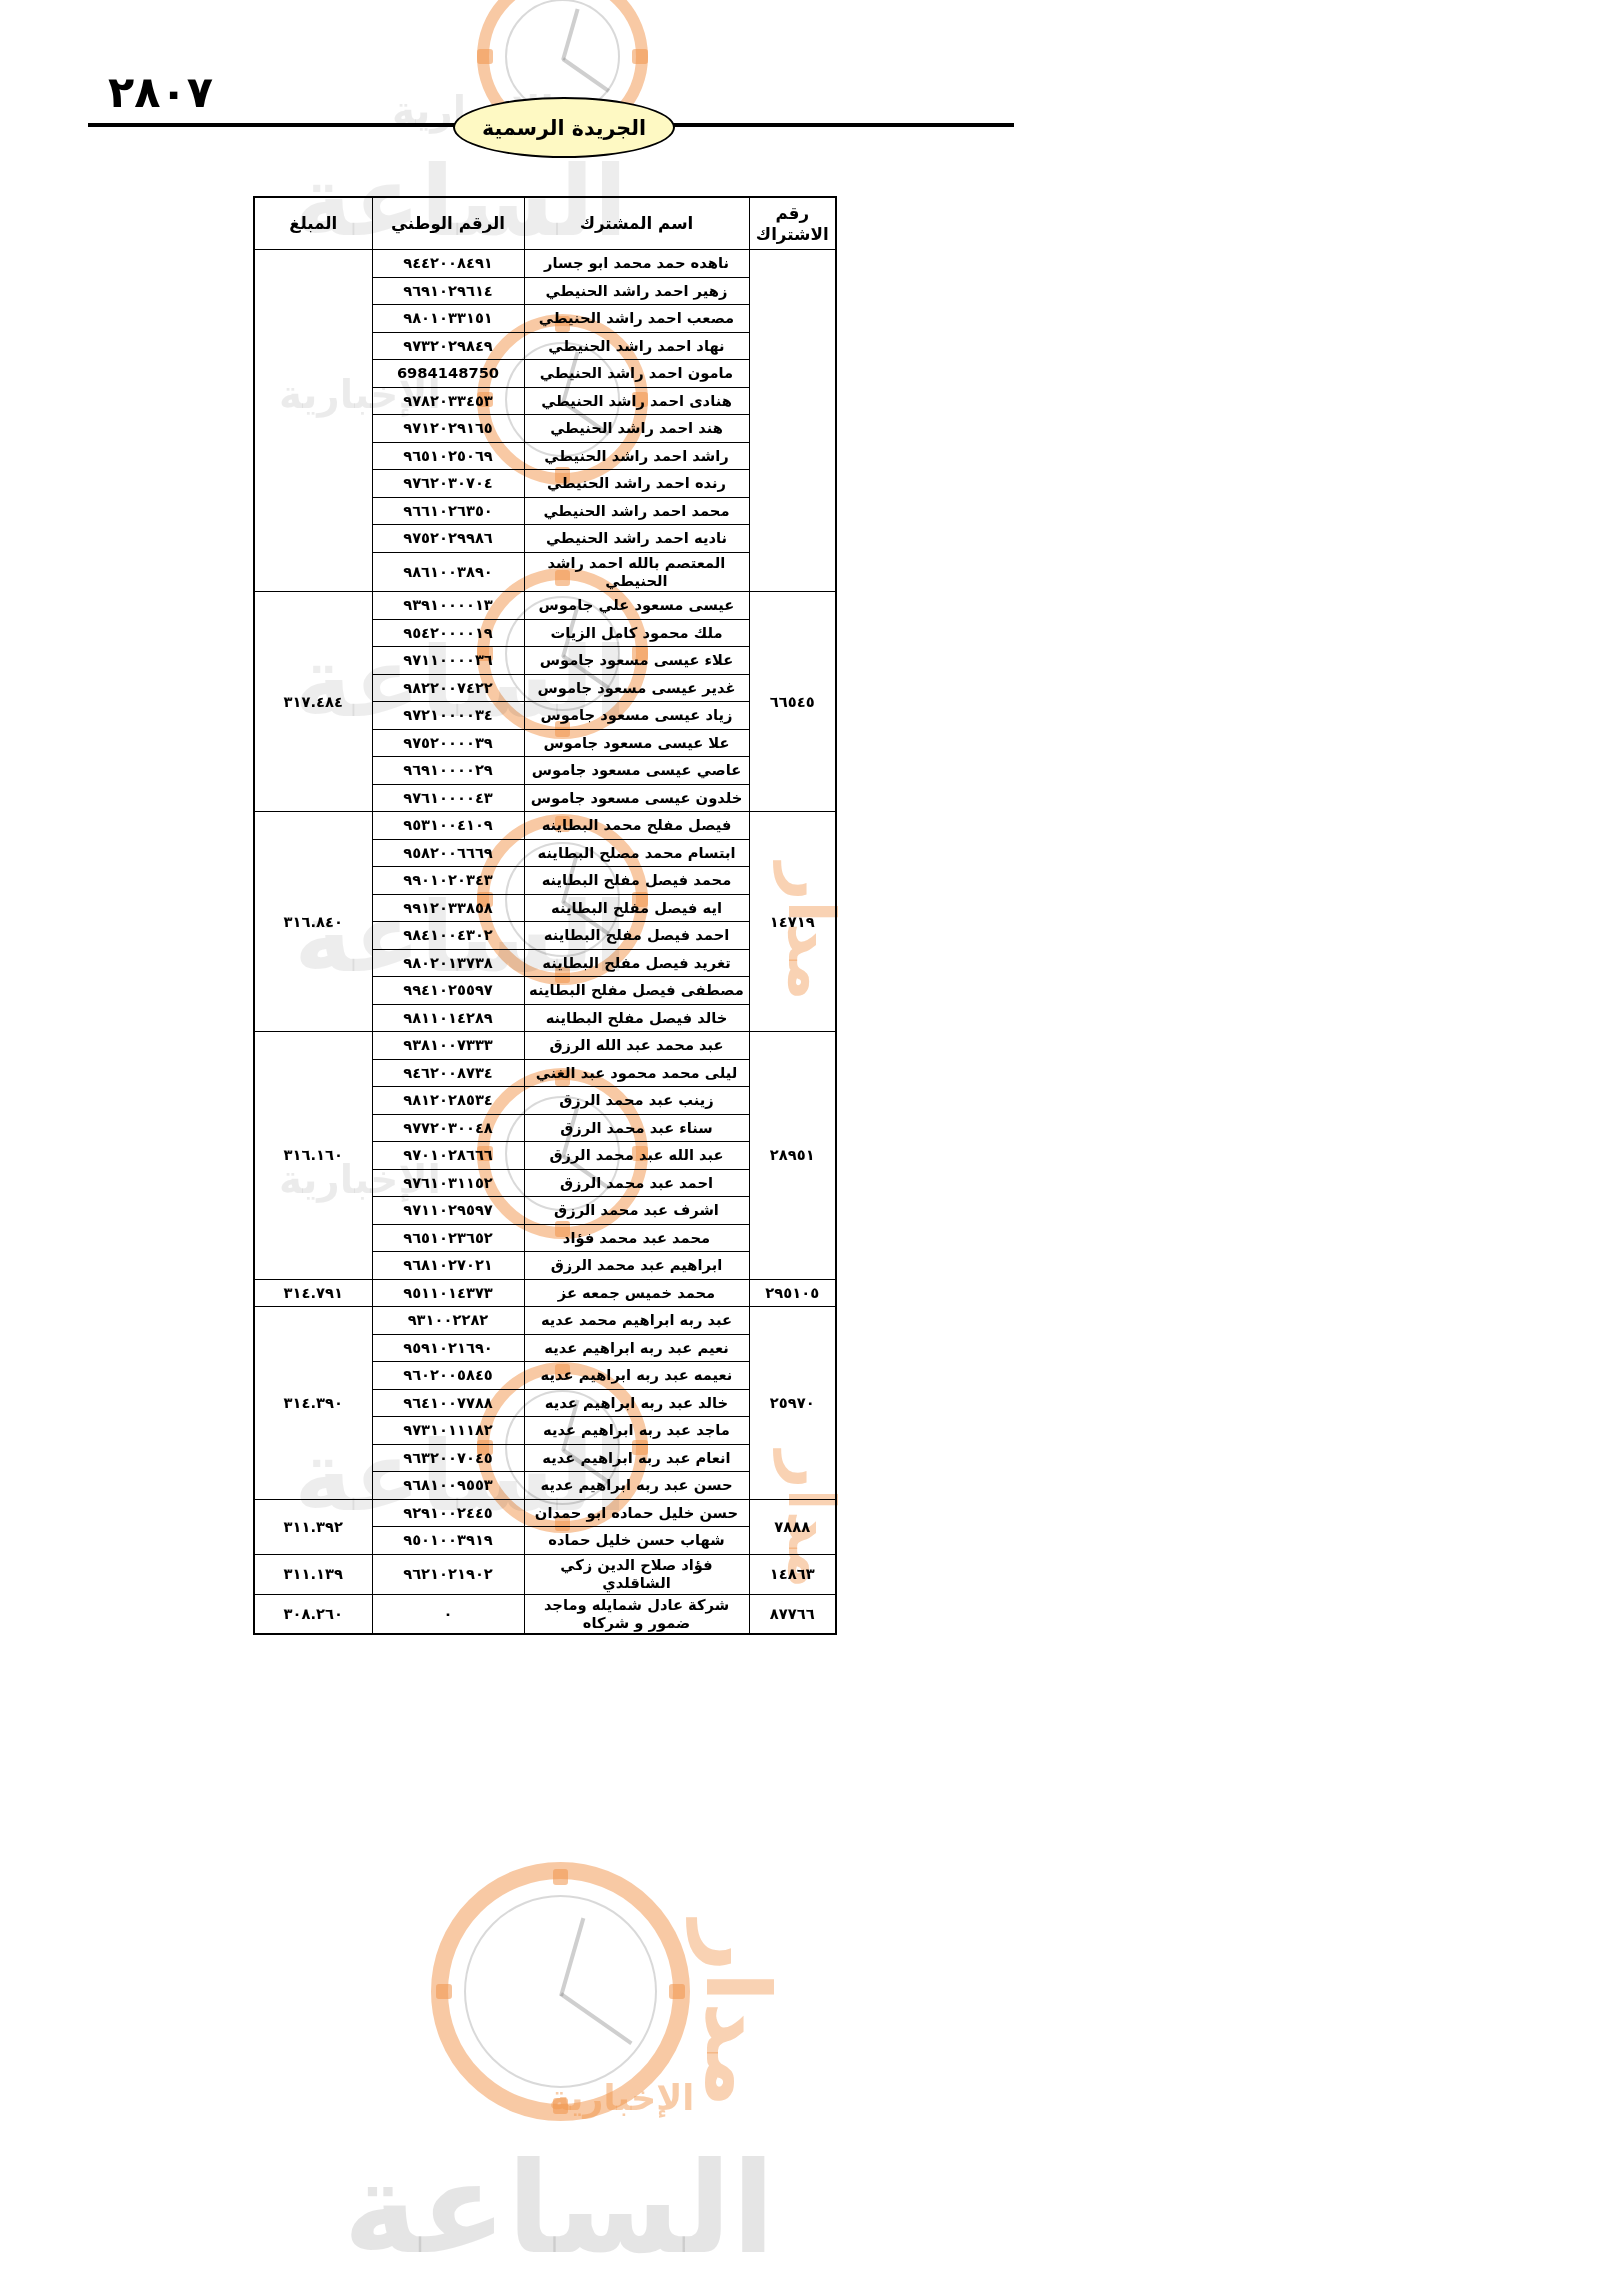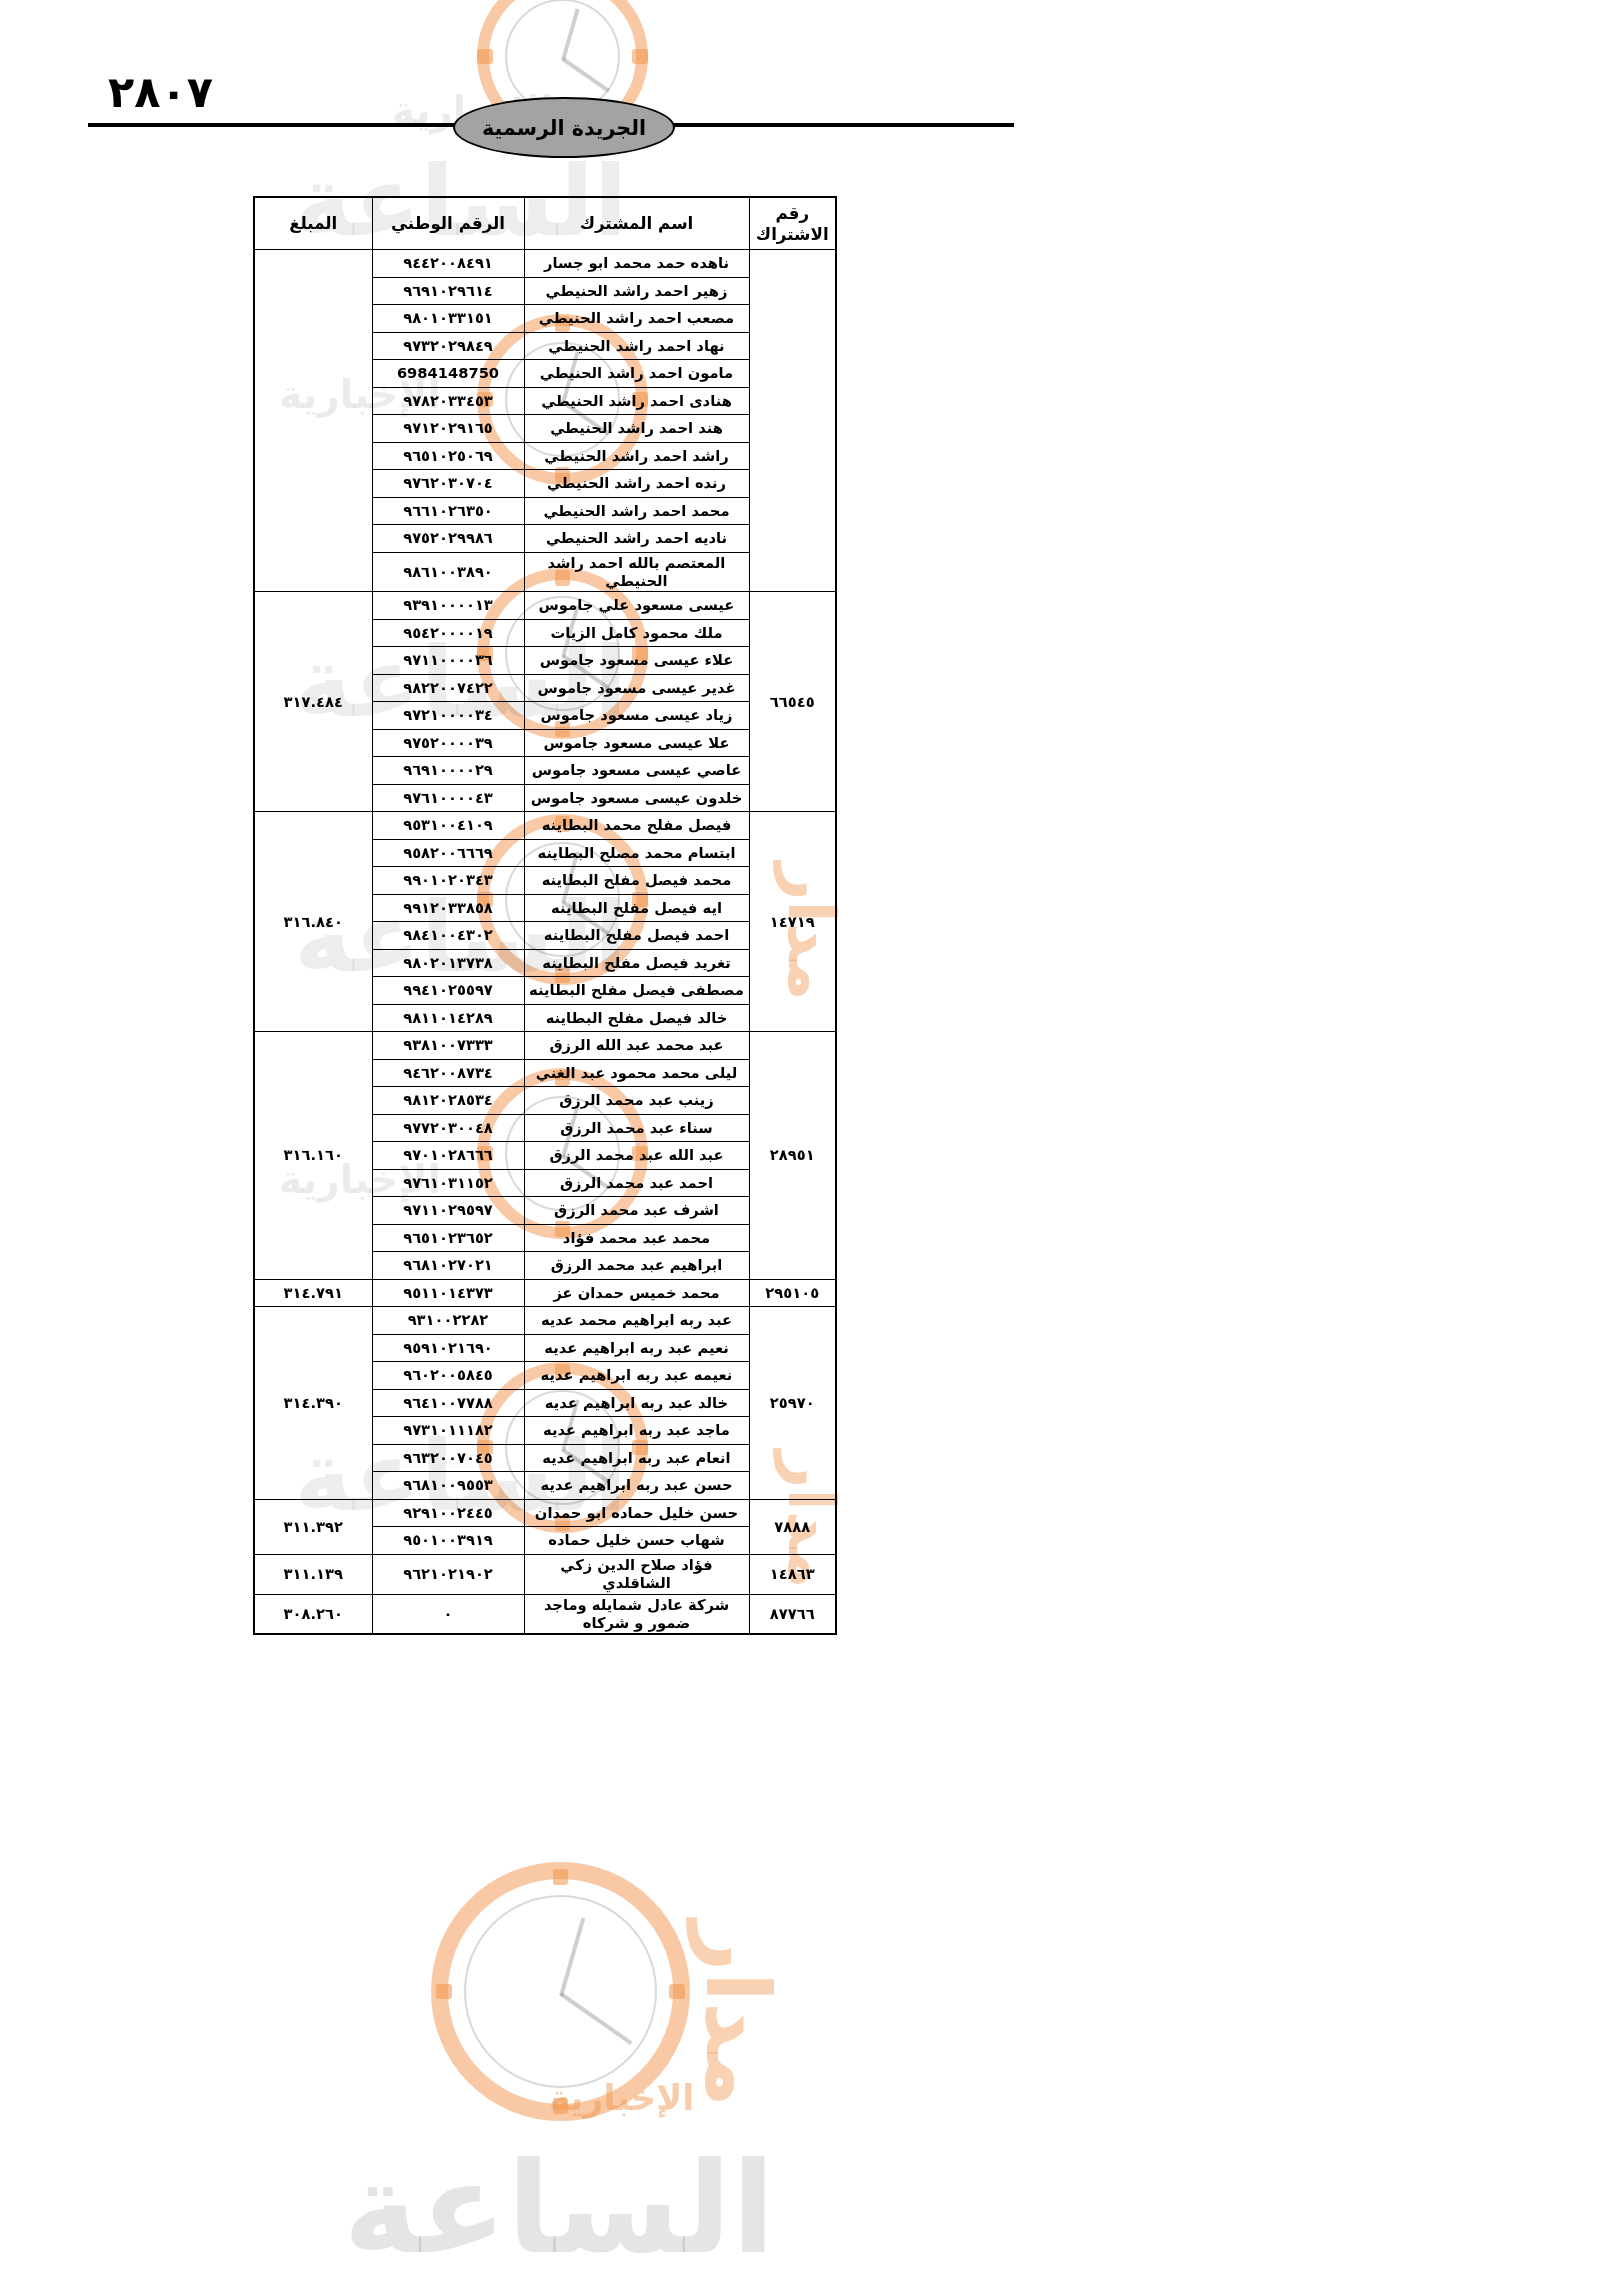--- a/index.html
+++ b/index.html
@@ -10,21 +10,21 @@
   
   .page-number{
     position:absolute;left:108px;top:67px;font-size:43px;font-weight:bold;
     letter-spacing:3.9px;z-index:3;
   }
   .top-rule{
     position:absolute;left:88px;top:123px;width:926px;height:3.9px;background:#000;z-index:1;
   }
   .gazette-ellipse{
     position:absolute;left:453px;top:97px;width:218px;height:57px;
-    border:2.9px solid #000;border-radius:50%;background:#a3a3a3;
+    border:2.9px solid #000;border-radius:50%;background:#fef9c3;
     display:flex;align-items:center;justify-content:center;
     font-size:20.6px;font-weight:bold;z-index:3;
   }
   
   .watermark{position:absolute;inset:0;z-index:0;pointer-events:none;}
   .wm-clock{position:absolute;border-radius:50%;border:12.7px solid rgba(241,148,74,.50);}
   .wm-clock .inner{position:absolute;inset:15.7px;border:2.9px solid rgba(130,130,130,.30);border-radius:50%;}
   .wm-clock .hv{position:absolute;left:50%;top:16%;width:3.9px;height:36%;
     background:rgba(130,130,130,.38);transform:translateX(-50%) rotate(16deg);transform-origin:bottom;}
   .wm-clock .hh{position:absolute;left:50%;top:50%;width:38%;height:3.9px;
@@ -314,21 +314,21 @@
       <tr>
         <td>محمد عبد محمد فؤاد</td>
         <td>٩٦٥١٠٢٣٦٥٢</td>
       </tr>
       <tr>
         <td>ابراهيم عبد محمد الرزق</td>
         <td>٩٦٨١٠٢٧٠٢١</td>
       </tr>
       <tr>
         <td>٢٩٥١٠٥</td>
-        <td>محمد خميس حمدان عز</td>
+        <td>محمد خميس جمعه عز</td>
         <td>٩٥١١٠١٤٣٧٣</td>
         <td>٣١٤.٧٩١</td>
       </tr>
       <tr>
         <td rowspan="7">٢٥٩٧٠</td>
         <td>عبد ربه ابراهيم محمد عديه</td>
         <td>٩٣١٠٠٢٢٨٢</td>
         <td rowspan="7">٣١٤.٣٩٠</td>
       </tr>
       <tr>

